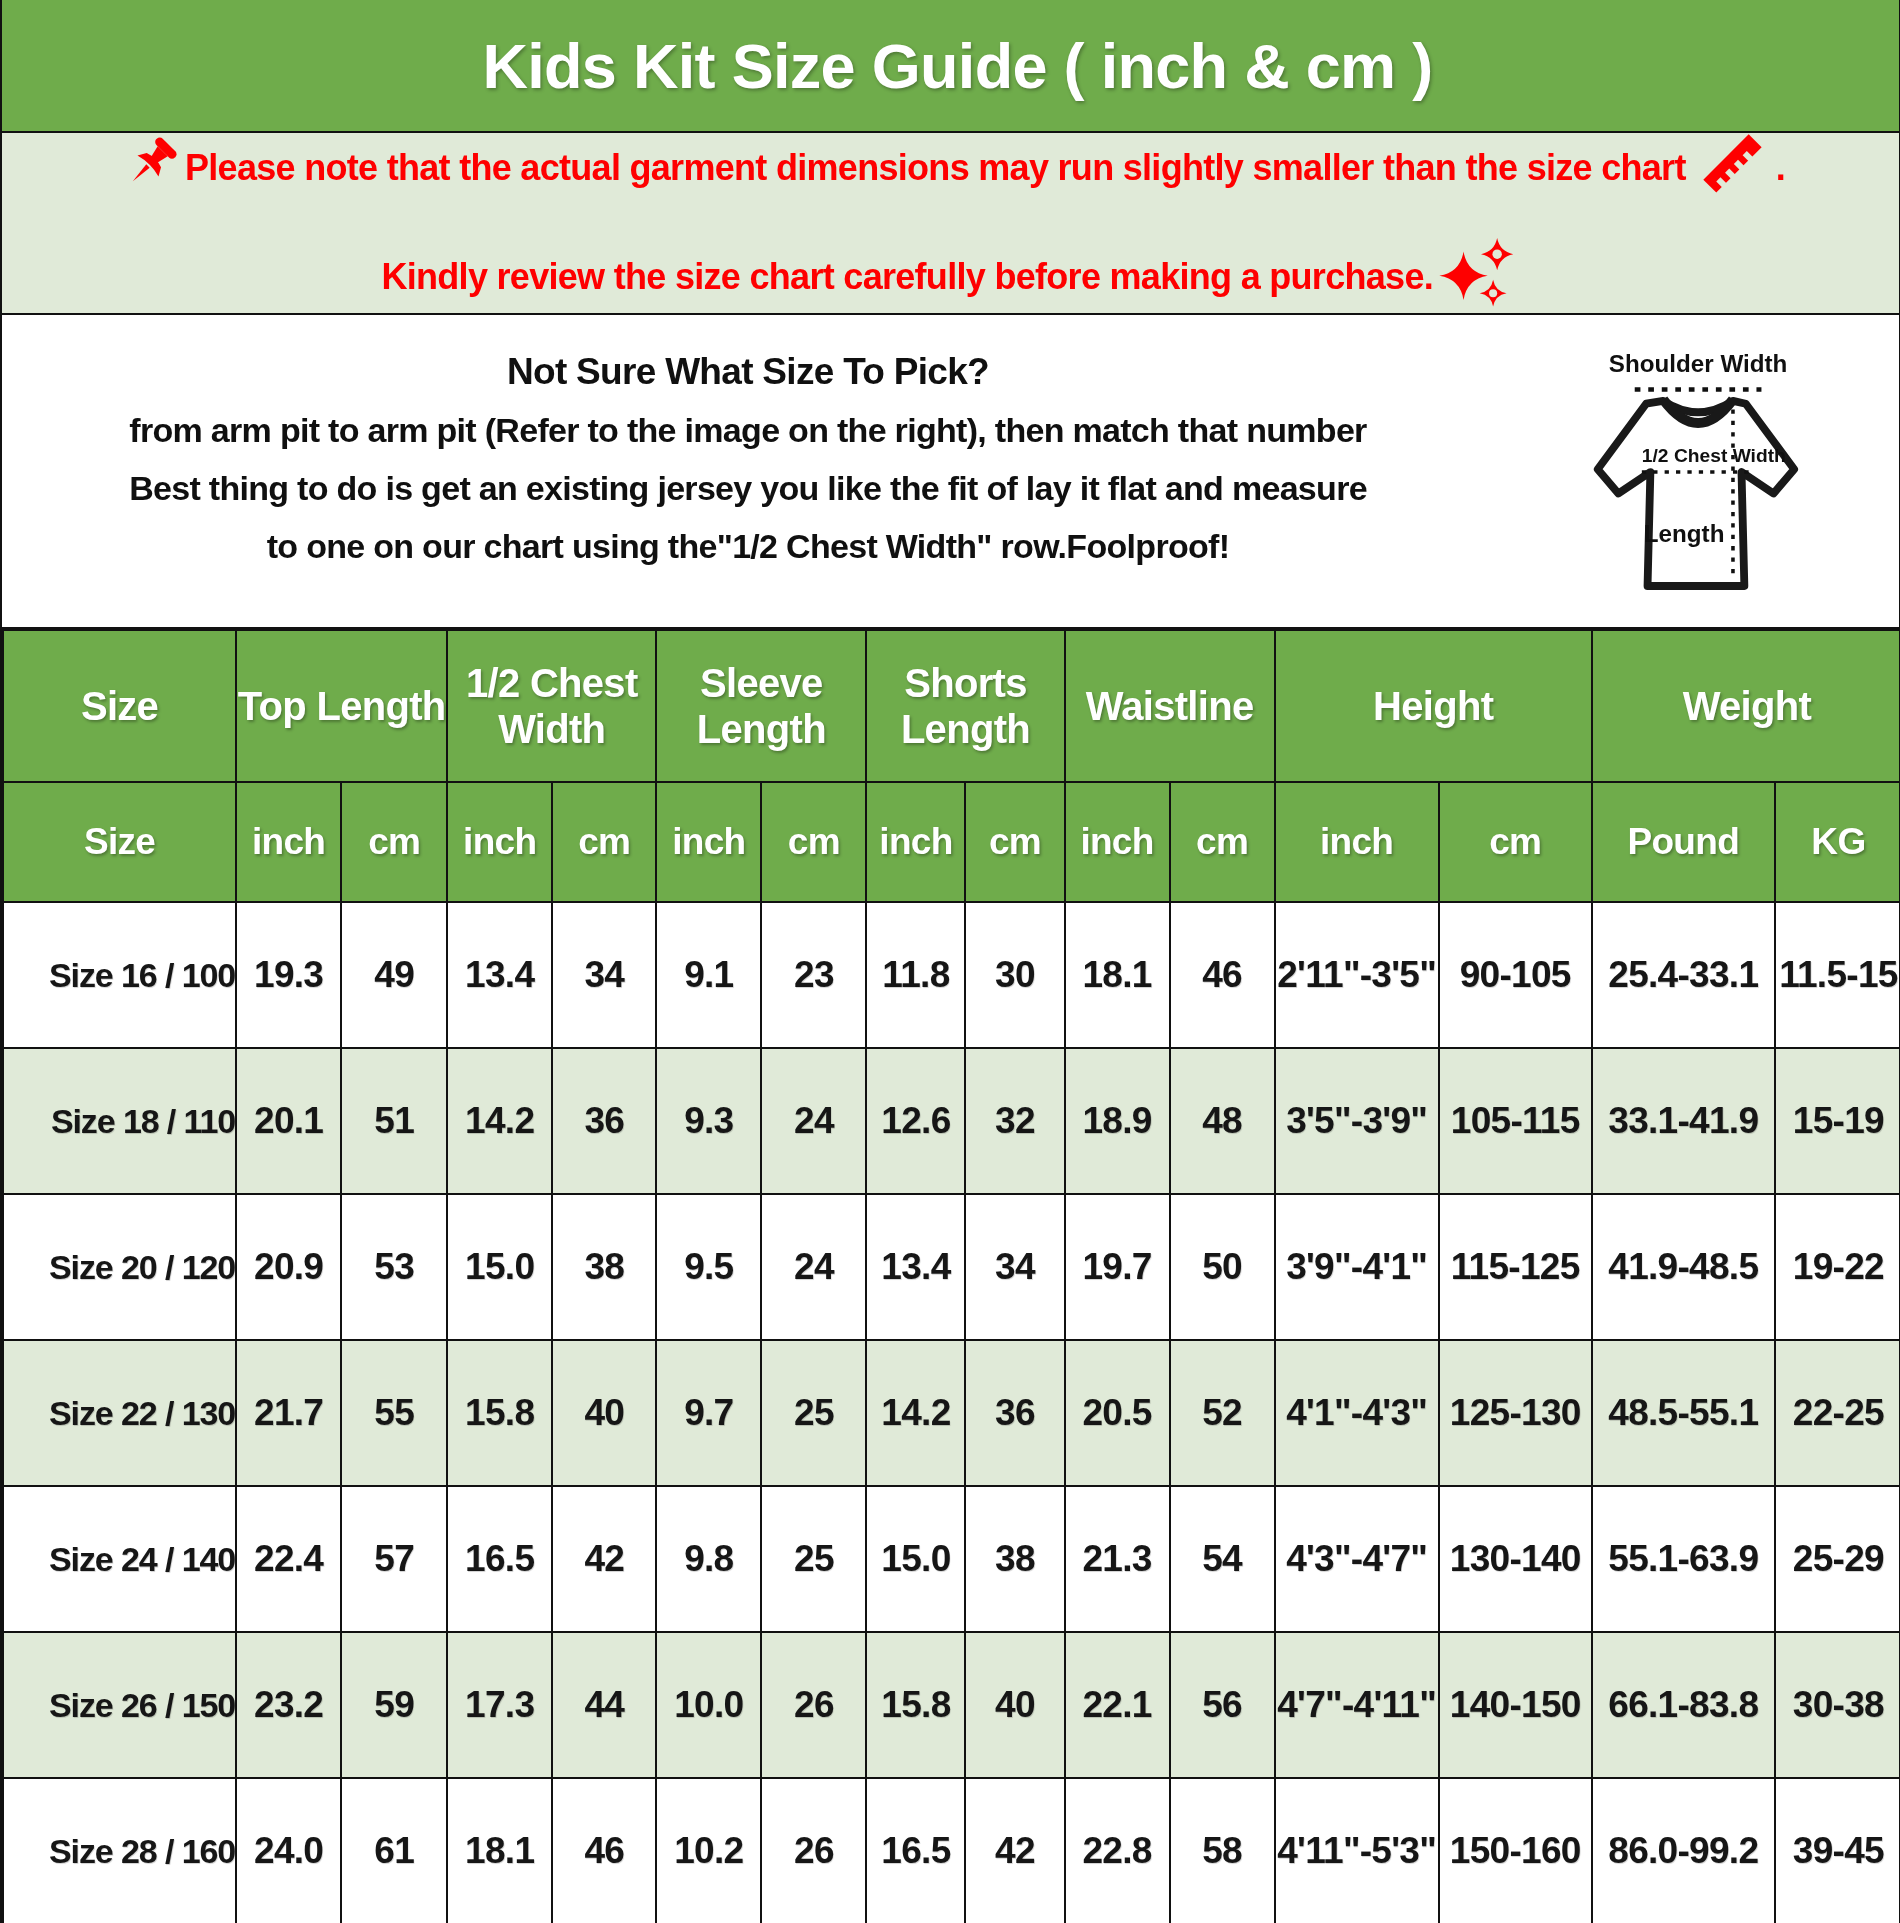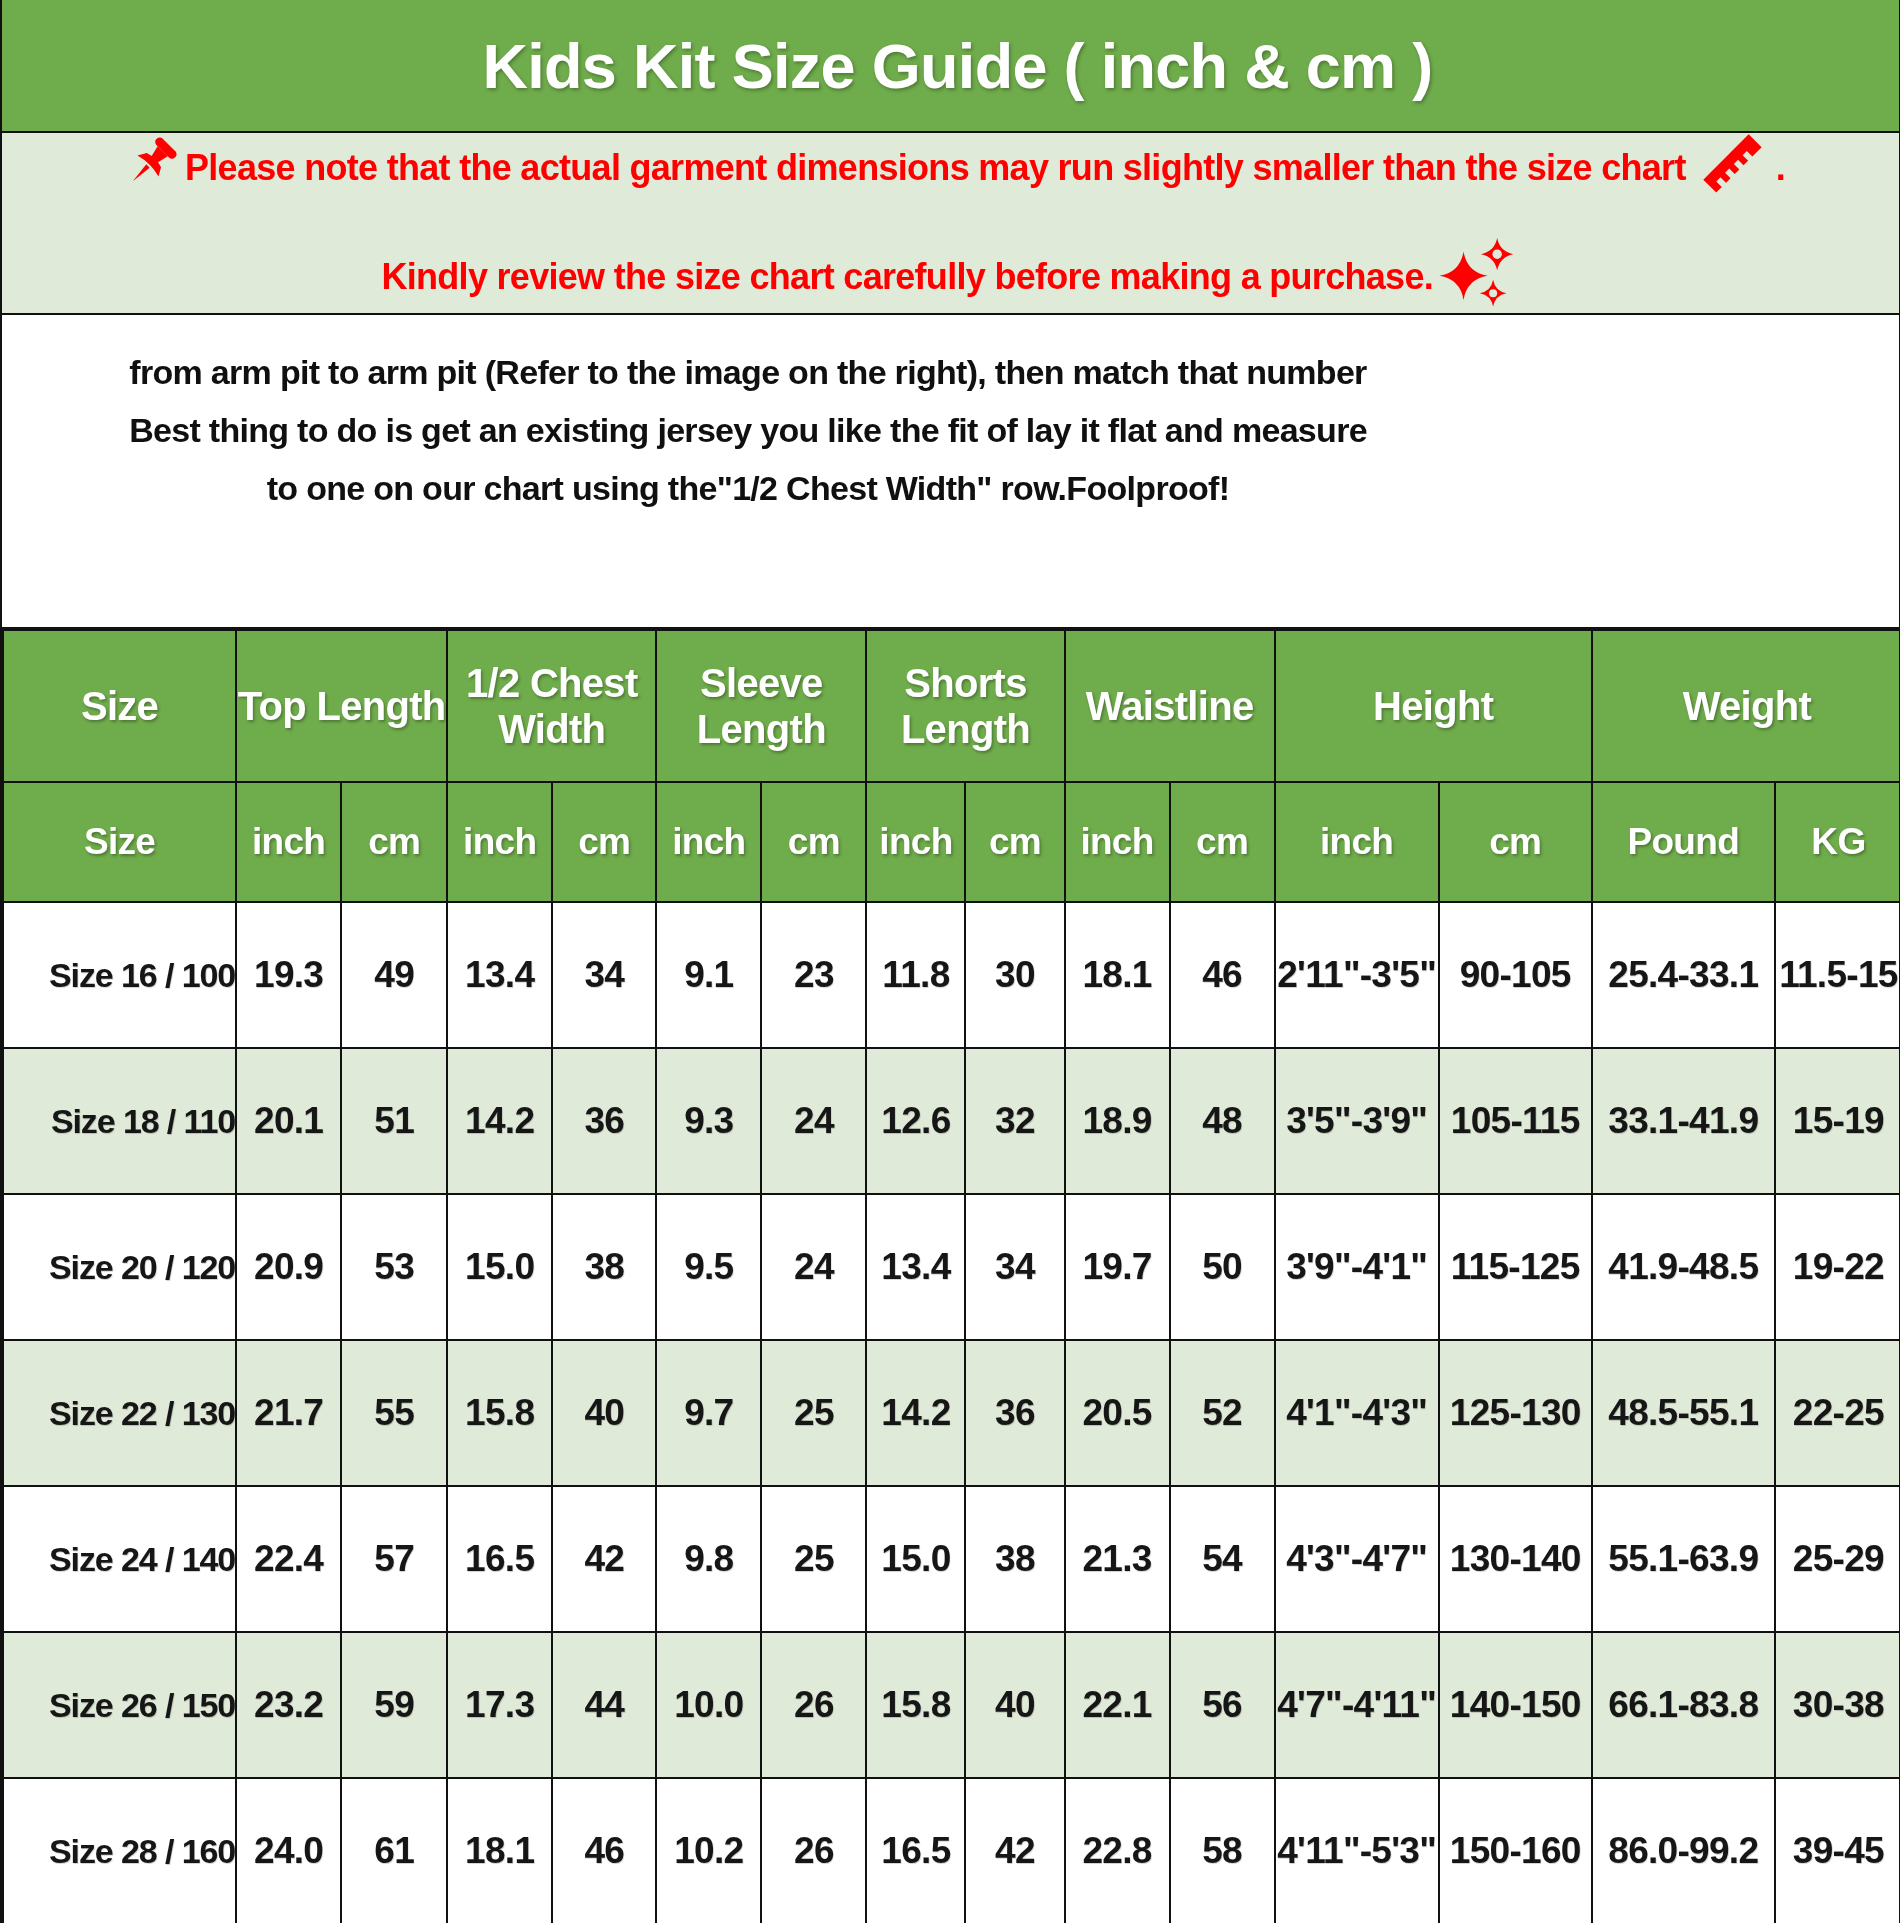--- a/index.html
+++ b/index.html
@@ -122,23 +122,36 @@
         </g>
         <circle cx="72" cy="28" r="7" fill="#E0EAD8"></circle>
         <circle cx="66" cy="86" r="6" fill="#E0EAD8"></circle>
       </svg>
     </span>
   </div>
 </section>
 
 <section class="guide">
   <div class="guide-text">
+    <div class="heading">Not Sure What Size To Pick?</div>
     <div>from arm pit to arm pit (Refer to the image on the right), then match that number</div>
     <div>Best thing to do is get an existing jersey you like the fit of lay it flat and measure</div>
     <div>to one on our chart using the"1/2 Chest Width" row.Foolproof!</div>
+  </div>
+  <div class="diagram">
+    <svg viewBox="0 0 460 420" width="344" height="299" aria-hidden="true">
+      <text x="195" y="68" font-size="34" font-weight="bold" text-anchor="middle" id="diagram-shoulder-label">Shoulder Width</text>
+      <line x1="106" y1="92" x2="284" y2="92" stroke-width="6" stroke-dasharray="8 11"></line>
+      <path d="M146 108 Q195 140 244 108 L262 112 L330 204 L301 238 L256 208 L260 368 L124 368 L128 208 L83 238 L54 204 L122 112 Z" fill="#ffffff" stroke="#191919" stroke-width="11" stroke-linejoin="round"></path>
+      <path d="M146 106 Q195 172 244 106" fill="none" stroke="#191919" stroke-width="14"></path>
+      <line x1="116" y1="208" x2="272" y2="208" stroke-width="5" stroke-dasharray="6 10"></line>
+      <line x1="244" y1="120" x2="244" y2="354" stroke-width="5" stroke-dasharray="6 10"></line>
+      <text x="116" y="194" font-size="27" font-weight="bold" id="diagram-chest-label">1/2 Chest Width</text>
+      <text x="232" y="306" font-size="34" font-weight="bold" text-anchor="end" id="diagram-length-label">Length</text>
+    </svg>
   </div>
 </section>
 
 <table class="size-chart">
   <colgroup>
     <col style="width:233px">
       <col style="width:105px">
       <col style="width:106px">
     <col style="width:105px">
       <col style="width:104px">

